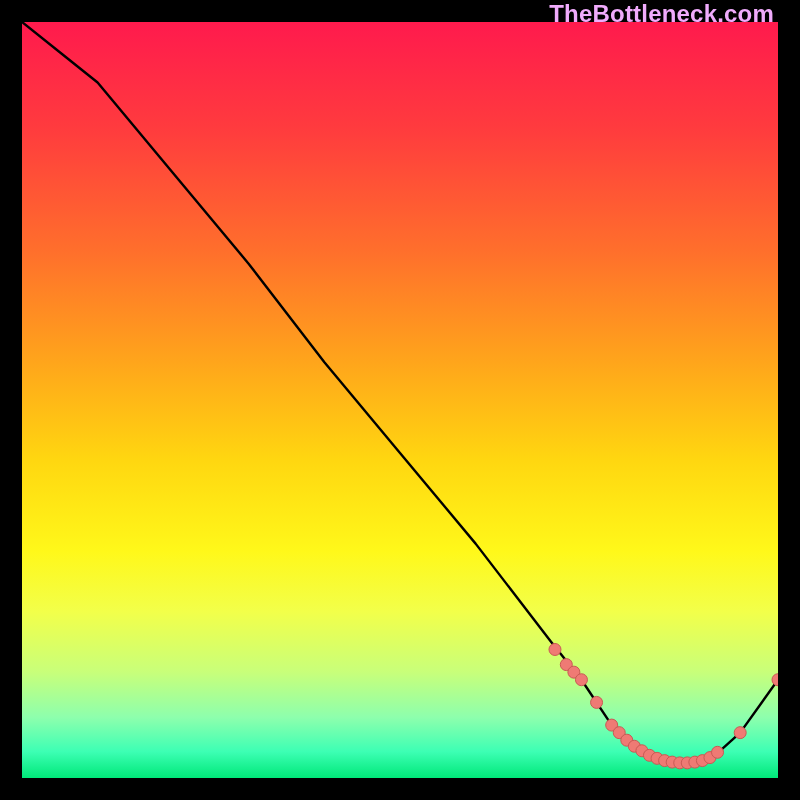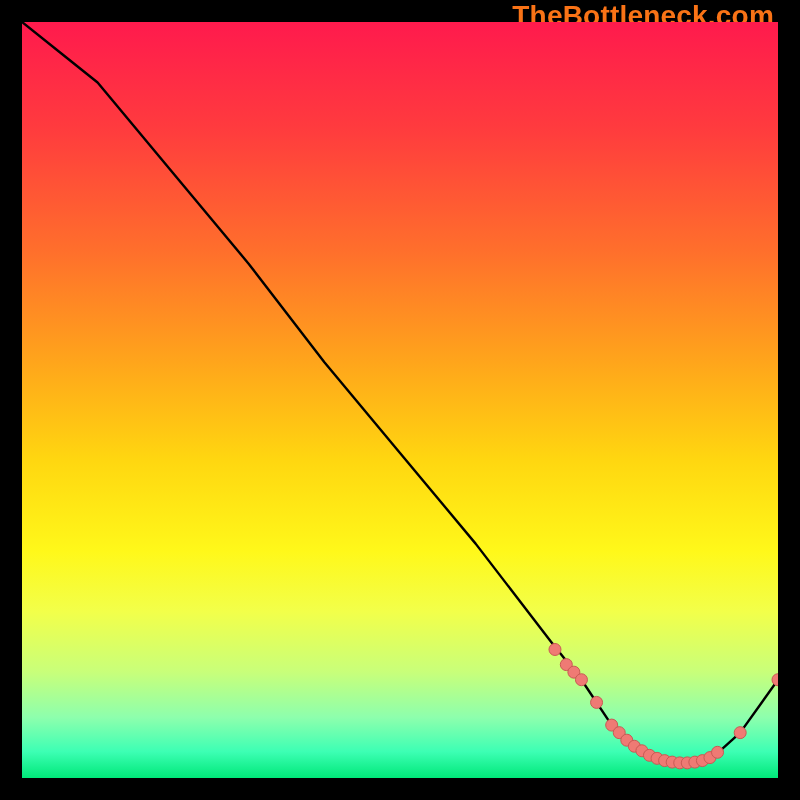--- a/index.html
+++ b/index.html
@@ -16,23 +16,23 @@
     top: 22px;
     width: 756px;
     height: 756px;
     background: #000;
   }
   .watermark {
     position: absolute;
     top: 0px;
     right: 26px;
     font-family: Arial, Helvetica, sans-serif;
-    font-size: 28px;
+    font-size: 24px;
     font-weight: 600;
-    color: #f97316;
+    color: #f0abfc;
     letter-spacing: 0.2px;
   }
   svg {
     display: block;
   }
 </style>
 </head>
 <body>
 
 <div class="watermark">TheBottleneck.com</div>

